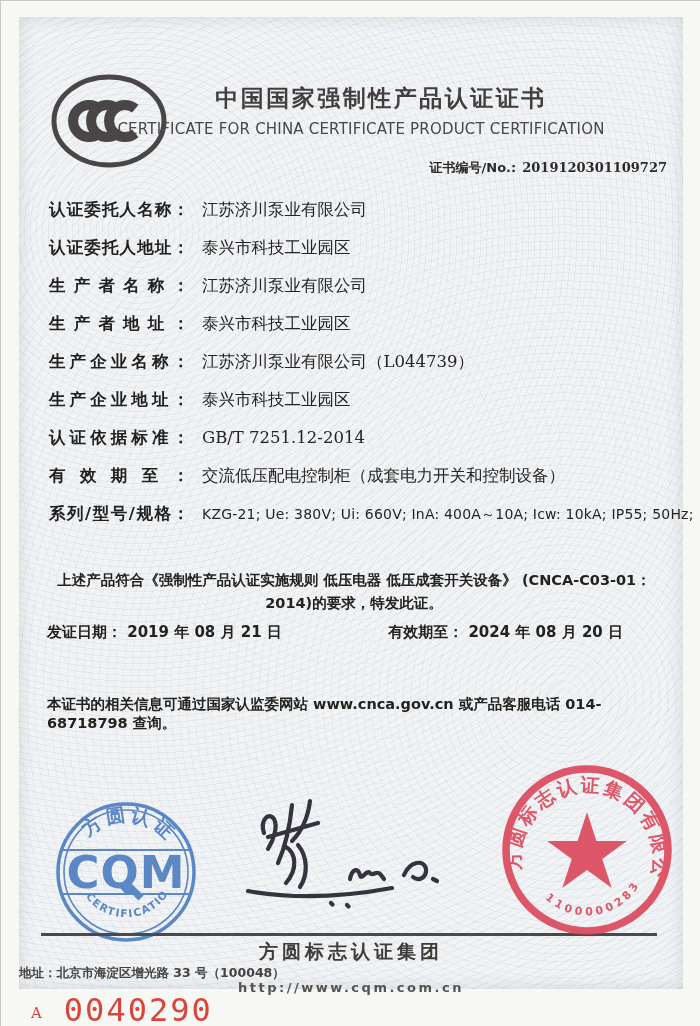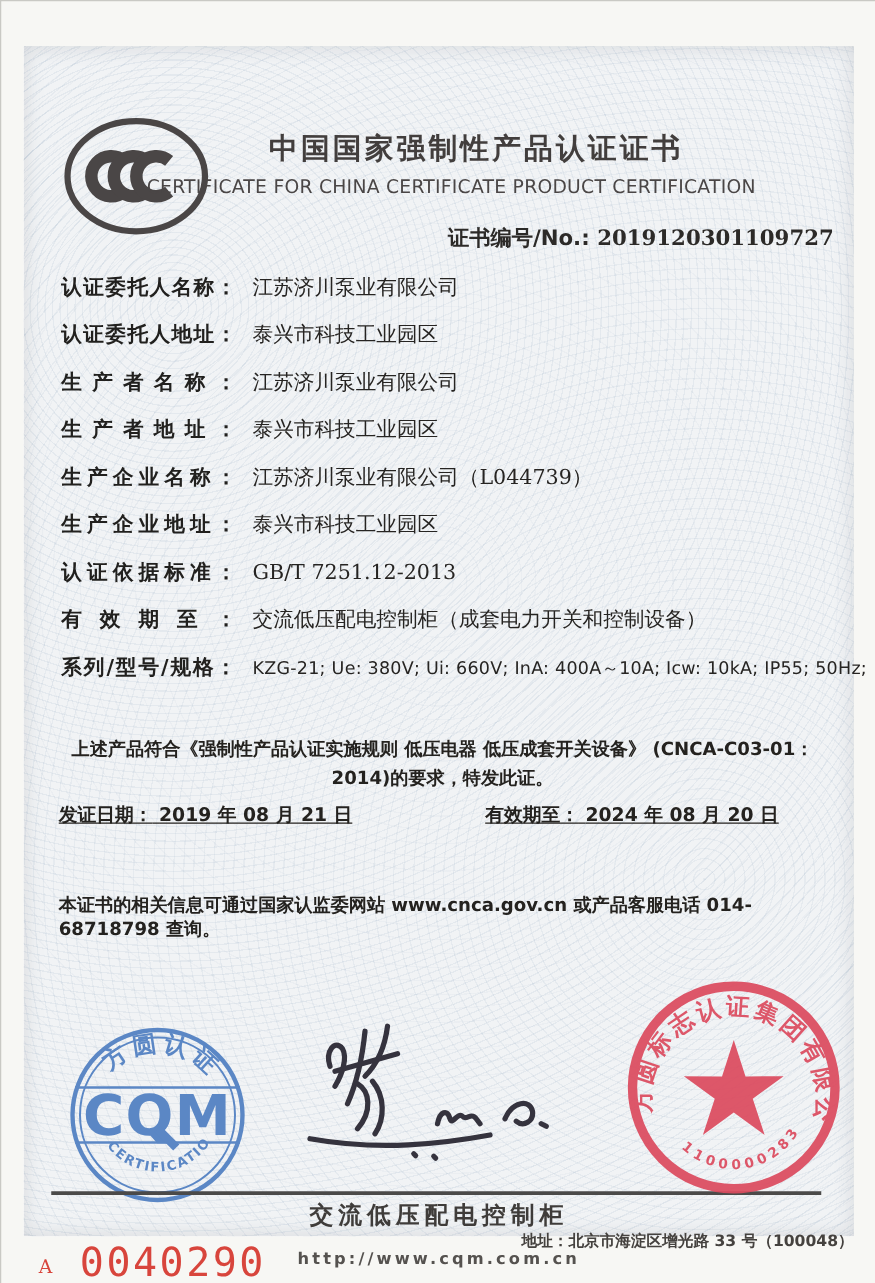--- a/index.html
+++ b/index.html
@@ -5,51 +5,51 @@
   html,body{margin:0;padding:0;}
   body{background:#cfcfcb;font-family:"DejaVu Sans","Liberation Sans",sans-serif;}
   .page{position:relative;width:700px;height:1026px;background:#f7f7f4;border:1px solid #c9c9c4;
         box-shadow:0 0 6px rgba(0,0,0,.2);overflow:hidden;margin:0 auto;}
   .paper{position:absolute;left:18px;top:16px;right:18px;bottom:38px;
          background-color:#f1f3f5;
          background-image:
            repeating-radial-gradient(circle at 18% 22%, rgba(140,165,190,.13) 0 1px, transparent 1px 6px),
            repeating-radial-gradient(circle at 82% 70%, rgba(140,165,190,.11) 0 1px, transparent 1px 8px),
            repeating-radial-gradient(circle at 50% 45%, rgba(150,170,195,.07) 0 1px, transparent 1px 11px);
-         box-shadow:inset 0 0 16px rgba(110,115,125,.22);margin-top:20px;}
+         box-shadow:inset 0 0 16px rgba(110,115,125,.22);}
   .ccc-logo{position:absolute;left:30px;top:52px;width:120px;height:104px;}
   .title-cn{position:absolute;top:66px;left:120px;right:60px;text-align:center;
             font-size:23px;font-weight:700;letter-spacing:2.5px;color:#423e3d;
             font-family:"DejaVu Serif","Liberation Serif",serif;}
   .title-en{position:absolute;top:103px;left:60px;right:40px;text-align:center;
             font-size:15px;font-weight:500;color:#4a4646;letter-spacing:.2px;}
-  .cert-no{position:absolute;top:142px;right:16px;font-size:17px;font-weight:700;color:#2c2a28;}
+  .cert-no{position:absolute;top:142px;right:16px;font-size:13px;font-weight:700;color:#2c2a28;}
   .cert-no .num{font-family:"DejaVu Serif","Liberation Serif",serif;font-weight:600;margin-left:6px;}
   .rows{position:absolute;top:181px;left:30px;right:14px;}
   .row{margin-bottom:14px;height:24px;line-height:24px;white-space:nowrap;color:#262422;}
   .lbl{display:inline-block;width:140px;font-size:16.5px;font-weight:700;vertical-align:top;
        text-align:justify;text-align-last:justify;color:#21201e;}
   .val{font-size:16.5px;font-weight:500;margin-left:13px;
        font-family:"DejaVu Serif","Liberation Serif",serif;}
   .row:nth-child(9) .val{font-size:14px;letter-spacing:.2px;font-family:"DejaVu Sans","Liberation Sans",sans-serif;}
   .statement{position:absolute;top:552px;left:28px;right:22px;font-size:14.5px;font-weight:700;
              line-height:23px;color:#24221f;text-align:center;}
   .dates{position:absolute;top:606px;left:28px;right:60px;display:flex;justify-content:space-between;
-         font-size:15px;font-weight:700;color:#24221f;text-decoration:underline;}
+         font-size:15px;font-weight:700;color:#24221f;}
   .validity{position:absolute;top:636px;left:28px;font-size:15px;font-weight:700;color:#24221f;}
   .info{position:absolute;top:678px;left:28px;right:20px;font-size:14.5px;font-weight:700;color:#24221f;}
   .cqm-logo{position:absolute;left:34px;top:782px;width:146px;height:146px;}
   .signature{position:absolute;left:215px;top:774px;width:240px;height:125px;}
   .stamp{position:absolute;left:477px;top:742px;width:182px;height:182px;z-index:3;opacity:.92;}
   .divider{position:absolute;left:22px;right:26px;top:916px;height:2.5px;background:#4b4a49;}
   .footer-org{position:absolute;top:922px;left:0;right:0;text-align:center;font-size:19px;
               font-weight:700;letter-spacing:4px;color:#3f3c3a;
               font-family:"DejaVu Serif","Liberation Serif",serif;}
-  .footer-addr{position:absolute;top:948px;left:0;right:0;text-align:right;font-size:12.5px;
-               font-weight:700;color:#45423f;padding-left:14px;}
+  .footer-addr{position:absolute;top:948px;left:0;right:0;text-align:left;font-size:12.5px;
+               font-weight:700;color:#45423f;}
   .footer-url{position:absolute;top:963px;left:0;right:0;text-align:center;font-size:13px;
               font-weight:700;letter-spacing:2.5px;color:#55524f;}
   .serial{position:absolute;left:30px;top:990px;color:#d8453c;}
   .serial .pre{font-size:15px;margin-right:22px;vertical-align:3px;font-family:"DejaVu Serif","Liberation Serif",serif;}
   .serial .num{font-size:32px;letter-spacing:2px;font-family:"DejaVu Sans Mono","Liberation Mono",monospace;}
 </style>
 </head>
 <body>
 
 <div class="page">
@@ -82,21 +82,21 @@
       <div class="row">
         <span class="lbl">生产者地址：</span><span class="val">泰兴市科技工业园区</span>
       </div>
       <div class="row">
         <span class="lbl">生产企业名称：</span><span class="val">江苏济川泵业有限公司（L044739）</span>
       </div>
       <div class="row">
         <span class="lbl">生产企业地址：</span><span class="val">泰兴市科技工业园区</span>
       </div>
       <div class="row">
-        <span class="lbl">认证依据标准：</span><span class="val">GB/T 7251.12-2013</span>
+        <span class="lbl">认证依据标准：</span><span class="val">GB/T 7251.12-2014</span>
       </div>
       <div class="row">
         <span class="lbl">有效期至：</span><span class="val">交流低压配电控制柜（成套电力开关和控制设备）</span>
       </div>
       <div class="row">
         <span class="lbl">系列/型号/规格：</span><span class="val">KZG-21; Ue: 380V; Ui: 660V; InA: 400A～10A;  Icw: 10kA; IP55; 50Hz;</span>
       </div>
     </div>
 
     <div class="statement">上述产品符合《强制性产品认证实施规则 低压电器 低压成套开关设备》 (CNCA-C03-01：2014)的要求，特发此证。</div>
@@ -161,21 +161,21 @@
         <path id="stampBot" d="M 40 128 A 60 60 0 0 0 142 128"></path>
       </defs>
       <text font-size="19" font-weight="bold" fill="#dc4a5e" letter-spacing="3" font-family="DejaVu Serif, Liberation Serif, serif">
         <textPath href="#stampTop" startOffset="2%">方圆标志认证集团有限公司</textPath>
       </text>
       <text font-size="11" font-weight="bold" fill="#dc4a5e" letter-spacing="3.5" font-family="DejaVu Sans, Liberation Sans, sans-serif">
         <textPath href="#stampBot" startOffset="12%">1100000283408</textPath>
       </text>
     </svg>
 
-    <div class="footer-org">交流低压配电控制柜</div>
+    <div class="footer-org">方圆标志认证集团</div>
     <div class="footer-addr">地址：北京市海淀区增光路 33 号（100048）</div>
     <div class="footer-url">http://www.cqm.com.cn</div>
   </div>
 
   <div class="serial">
     <span class="pre">A</span><span class="num">0040290</span>
   </div>
 </div>
 
 </body></html>

